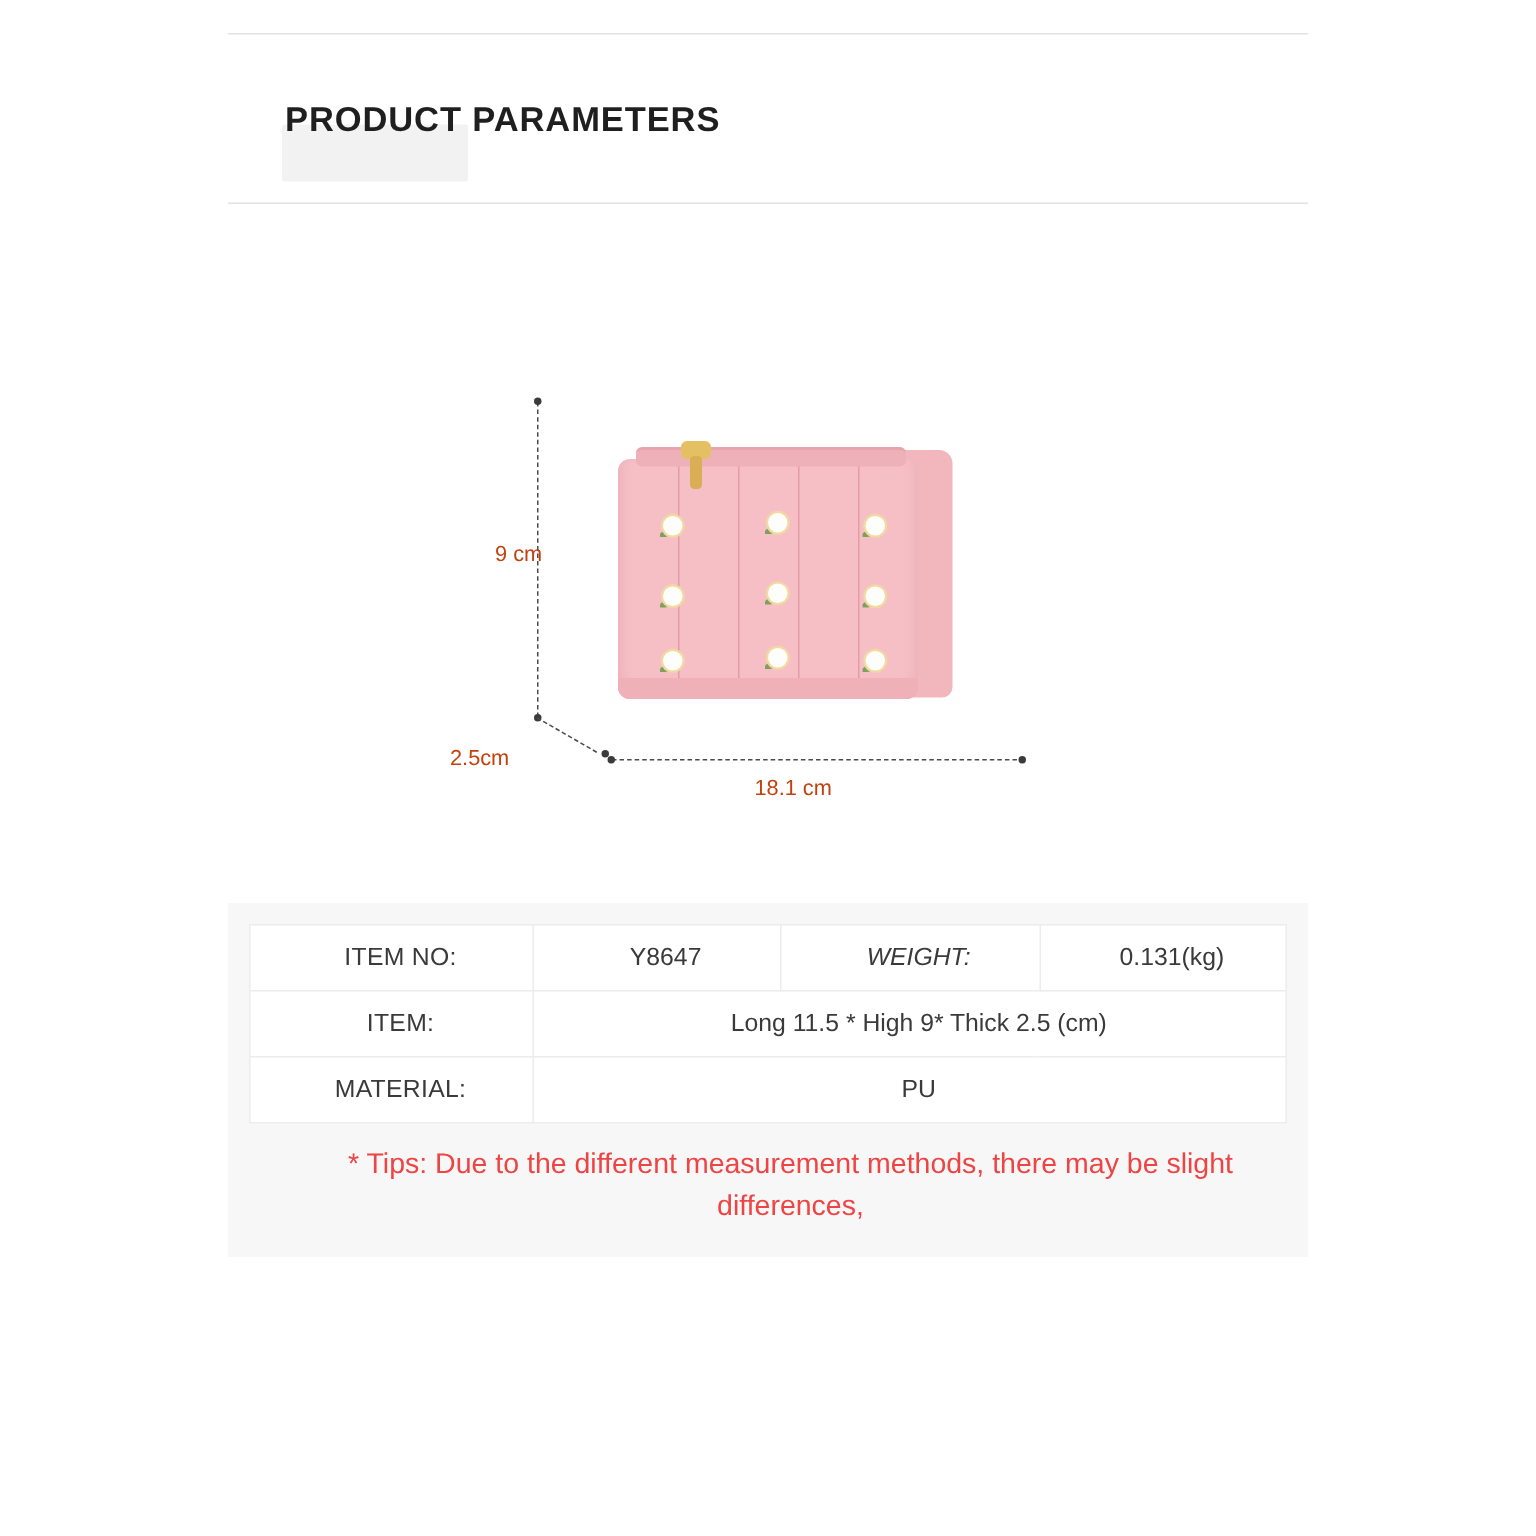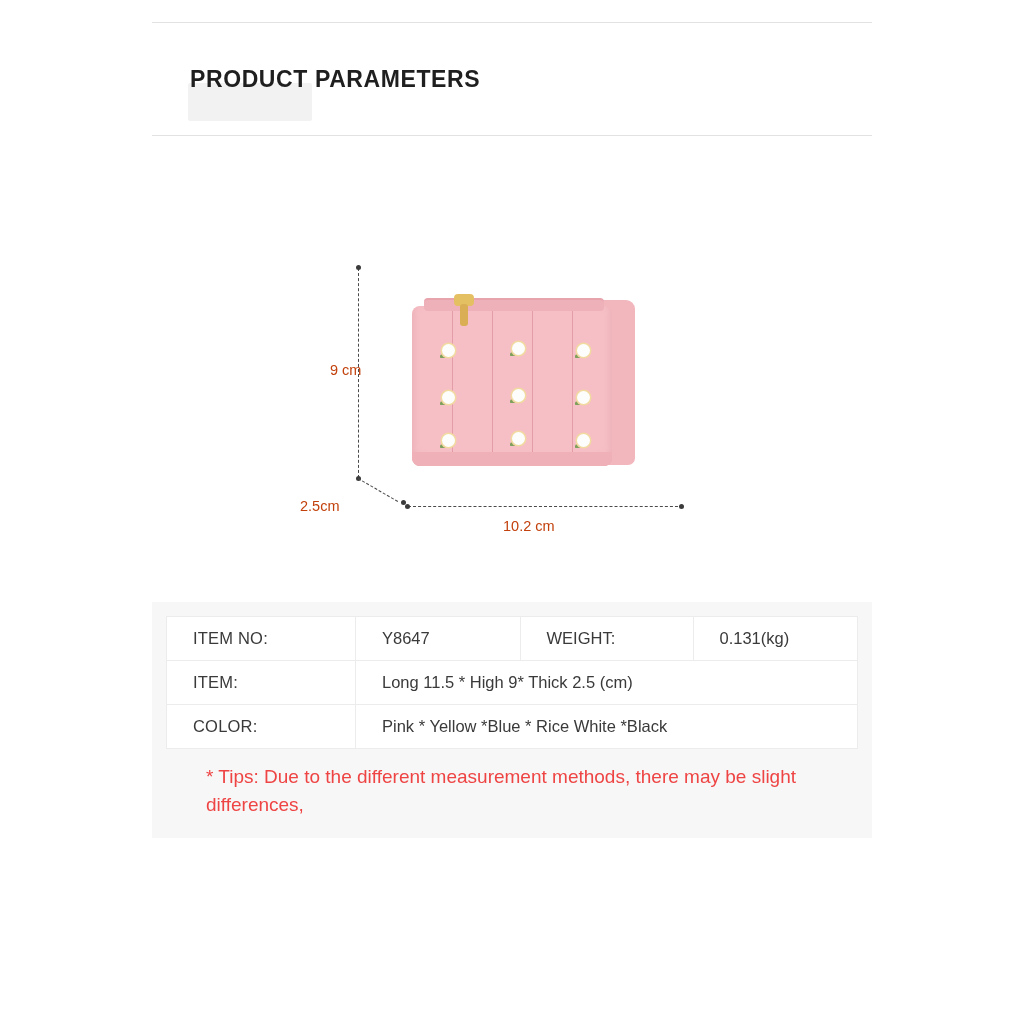--- a/index.html
+++ b/index.html
@@ -207,20 +207,21 @@
 
   
   .spec-wrap {
     position: absolute;
     left: 152px;
     top: 602px;
     width: 720px;
     background: #f7f7f7;
     padding: 14px 14px 16px 14px;
     box-sizing: border-box;
+    text-align: center;
   }
   table.spec {
     width: 100%;
     border-collapse: collapse;
     background: #ffffff;
     table-layout: fixed;
   }
   table.spec td {
     border: 1px solid #ececec;
     padding: 12px 14px 12px 26px;
@@ -235,20 +236,21 @@
     font-size: 16.5px;
     width: 148px;
     letter-spacing: 0.2px;
     padding-left: 26px;
   }
   td.key-w {
     font-weight: bold;
     color: #1f1f1f;
     width: 132px;
     padding-left: 34px;
+    font-style: italic;
   }
   td.val {
     padding-left: 18px;
   }
   .struct-line2 {
     display: block;
   }
   .tips {
     padding: 14px 10px 4px 40px;
     font-size: 19px;
@@ -316,40 +318,40 @@
     <div class="dot" style="left:56px; top:226px;"></div>
 
     <div class="dim-line-d"></div>
     <div class="dot" style="left:101px; top:250px;"></div>
 
     <div class="dim-line-h"></div>
     <div class="dot" style="left:105px; top:254px;"></div>
     <div class="dot" style="left:379px; top:254px;"></div>
 
     <div class="dim-label lbl-h">9 cm</div>
-    <div class="dim-label lbl-w">10.2 cm</div>
+    <div class="dim-label lbl-w">18.1 cm</div>
     <div class="dim-label lbl-t">2.5cm</div>
   </div>
 
   <div class="spec-wrap">
     <table class="spec">
       <tbody>
         <tr>
           <td class="key">ITEM NO:</td>
           <td class="val">Y8647</td>
           <td class="key-w">WEIGHT:</td>
           <td class="val">0.131(kg)</td>
         </tr>
         <tr>
           <td class="key">ITEM:</td>
           <td class="val" colspan="3">Long 11.5 * High 9* Thick 2.5 (cm)</td>
         </tr>
         <tr>
-          <td class="key">COLOR:</td>
-          <td class="val" colspan="3">Pink * Yellow *Blue * Rice White *Black</td>
+          <td class="key">MATERIAL:</td>
+          <td class="val" colspan="3">PU</td>
         </tr>
       </tbody>
     </table>
     <div class="tips">
       <span>* Tips: Due to the different measurement methods, there may be slight differences,</span>
     </div>
   </div>
 
 </div>
 

